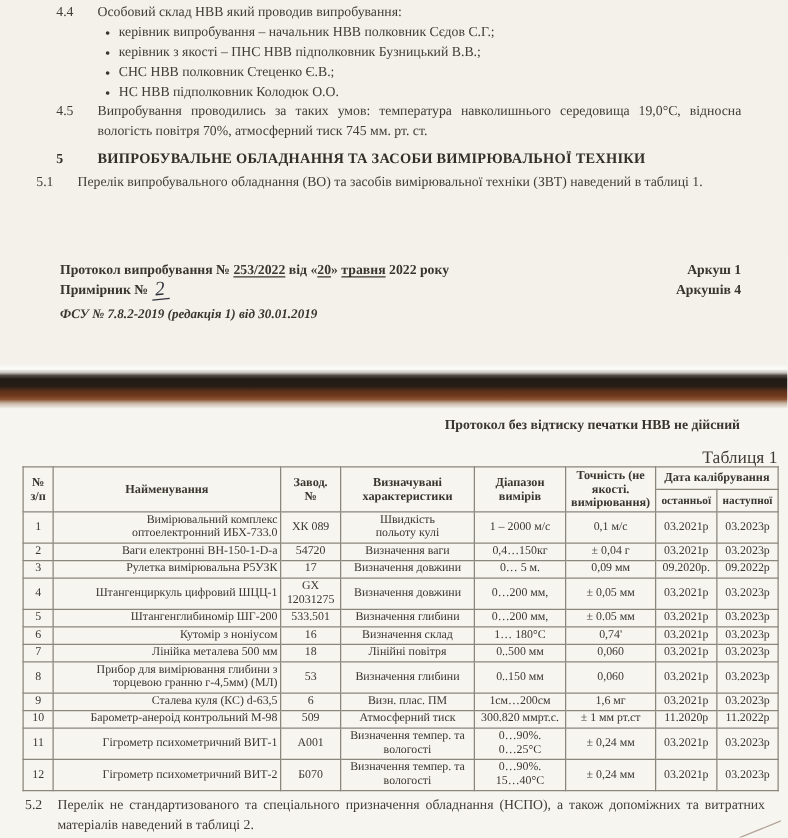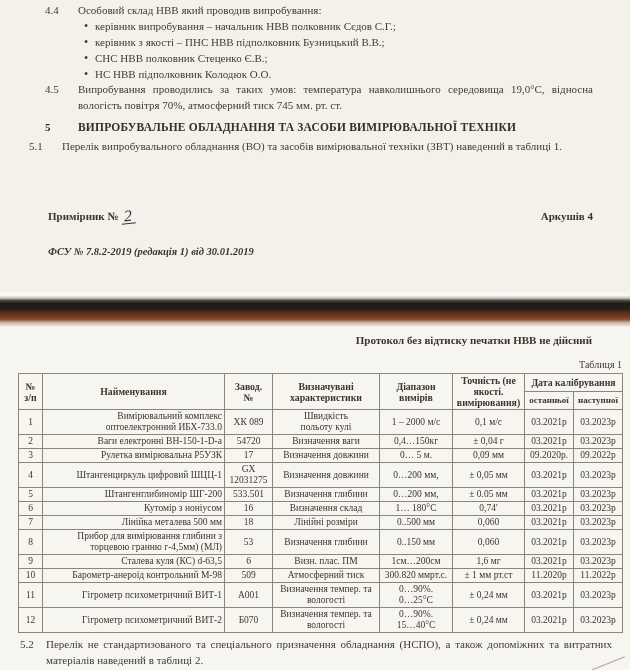--- a/index.html
+++ b/index.html
@@ -51,21 +51,21 @@
   #protocol{left:48px;top:208px;width:545px;font-size:11px;line-height:16px;font-weight:bold;color:#3a362f;}
   #protocol .row{display:flex;justify-content:space-between;align-items:flex-start;}
   .u{text-decoration:underline;text-underline-offset:2px;}
   #copy-number{
     display:inline-block;font-size:16px;line-height:14px;font-style:italic;
     color:#33333d;transform:rotate(-6deg) translateY(1px);
     border-bottom:1px solid #33333d;padding:0 3px;font-weight:normal;
   }
   #fsu{left:48px;top:246px;width:400px;font-size:10.5px;font-style:italic;font-weight:bold;color:#3a362f;}
   #stamp-note{left:0;top:334px;width:592px;text-align:right;font-size:11px;font-weight:bold;color:#3a362f;}
-  #table-caption{left:0;top:359px;width:622px;text-align:right;font-size:10px;color:#403c36;}
+  #table-caption{left:0;top:359px;width:622px;text-align:right;font-size:14px;color:#403c36;}
   
   #tbl-wrap{left:18px;top:373px;width:604px;}
   table{border-collapse:collapse;width:604px;table-layout:fixed;}
   th,td{
     border:1px solid #8b867c;
     font-size:9.5px;line-height:11px;
     padding:1px 2px;
     text-align:center;vertical-align:middle;
     white-space:pre-line;
     color:#3a362f;
@@ -110,20 +110,26 @@
     <span class="num">5</span>
     <div class="body">ВИПРОБУВАЛЬНЕ ОБЛАДНАННЯ ТА ЗАСОБИ ВИМІРЮВАЛЬНОЇ ТЕХНІКИ</div>
   </div>
 
   <div class="layer item" id="b-51">
     <span class="num">5.1</span>
     <div class="body just">Перелік випробувального обладнання (ВО) та засобів вимірювальної техніки (ЗВТ) наведений в таблиці 1.</div>
   </div>
 
   <div class="layer" id="protocol">
+    <div class="row">
+      <div>
+        <span>Протокол випробування № </span><span class="u">253/2022</span><span> від «</span><span class="u">20</span><span>» </span><span class="u">травня</span><span> 2022 року</span>
+      </div>
+      <div>Аркуш 1</div>
+    </div>
     <div class="row">
       <div>
         <span>Примірник № </span><span id="copy-number">2</span>
       </div>
       <div>Аркушів 4</div>
     </div>
   </div>
 
   <div class="layer" id="fsu">ФСУ № 7.8.2-2019 (редакція 1) від 30.01.2019</div>
 
@@ -224,21 +230,21 @@
             <td class="col3">Визначення склад</td>
             <td class="col4">1… 180°С</td>
             <td class="col5">0,74'</td>
             <td class="col6">03.2021р</td>
             <td class="col7">03.2023р</td>
           </tr>
           <tr>
             <td class="col0">7</td>
             <td class="col1">Лінійка металева 500 мм</td>
             <td class="col2">18</td>
-            <td class="col3">Лінійні розміри</td>
+            <td class="col3">Лінійні повітря</td>
             <td class="col4">0..500 мм</td>
             <td class="col5">0,060</td>
             <td class="col6">03.2021р</td>
             <td class="col7">03.2023р</td>
           </tr>
           <tr>
             <td class="col0">8</td>
             <td class="col1">Прибор для вимірювання глибини з торцевою гранню г-4,5мм) (МЛ)</td>
             <td class="col2">53</td>
             <td class="col3">Визначення глибини</td>

